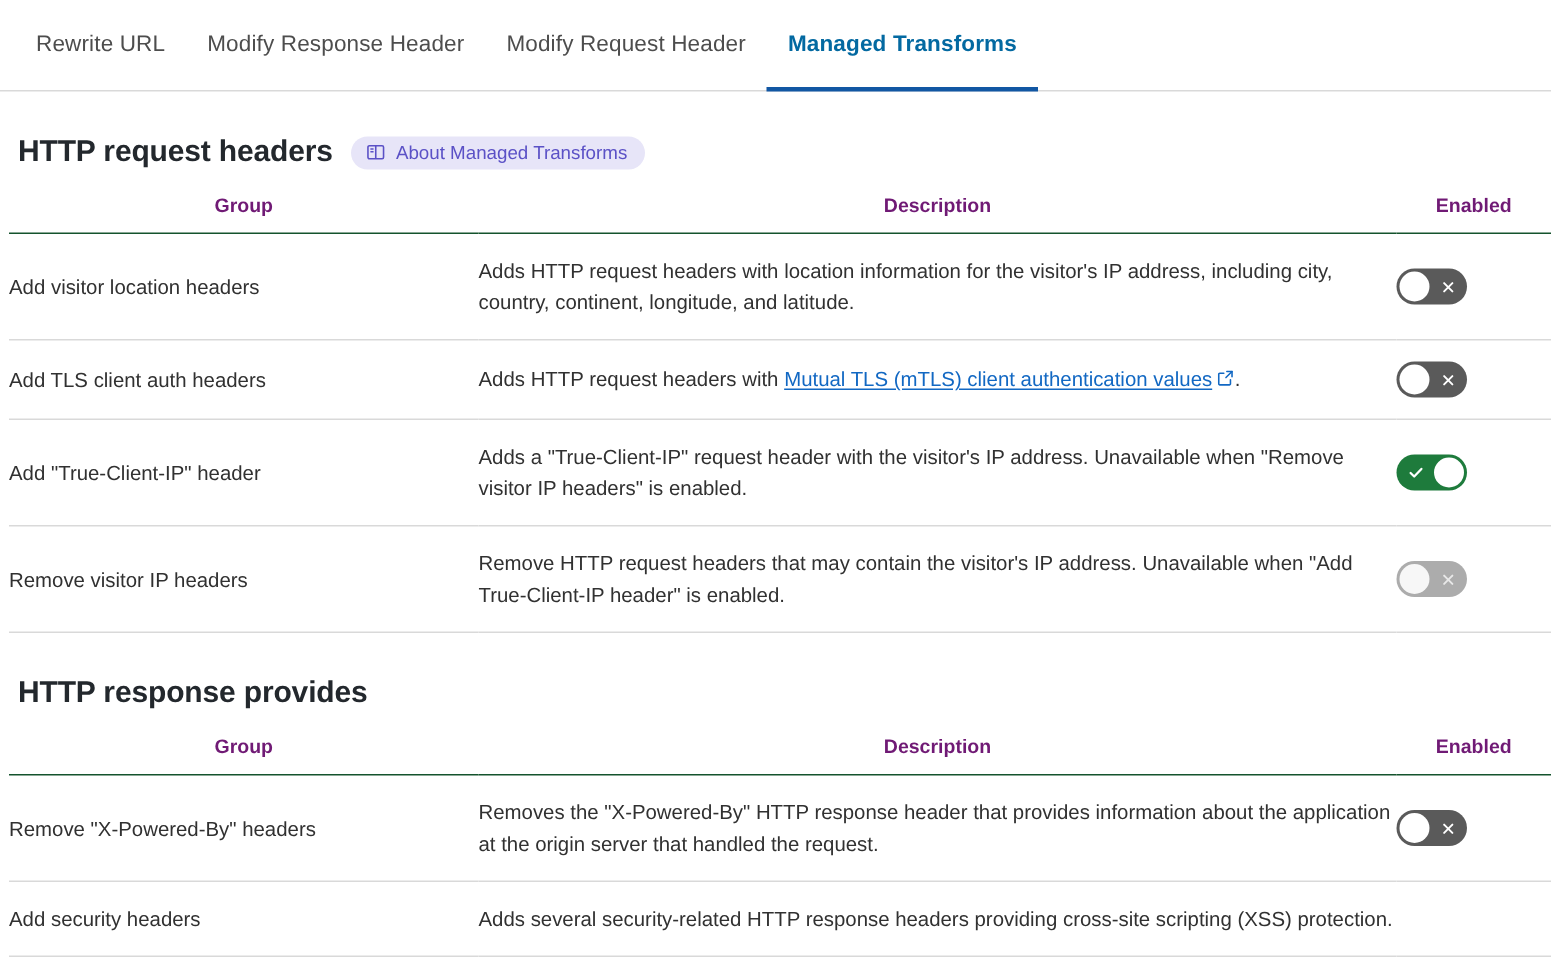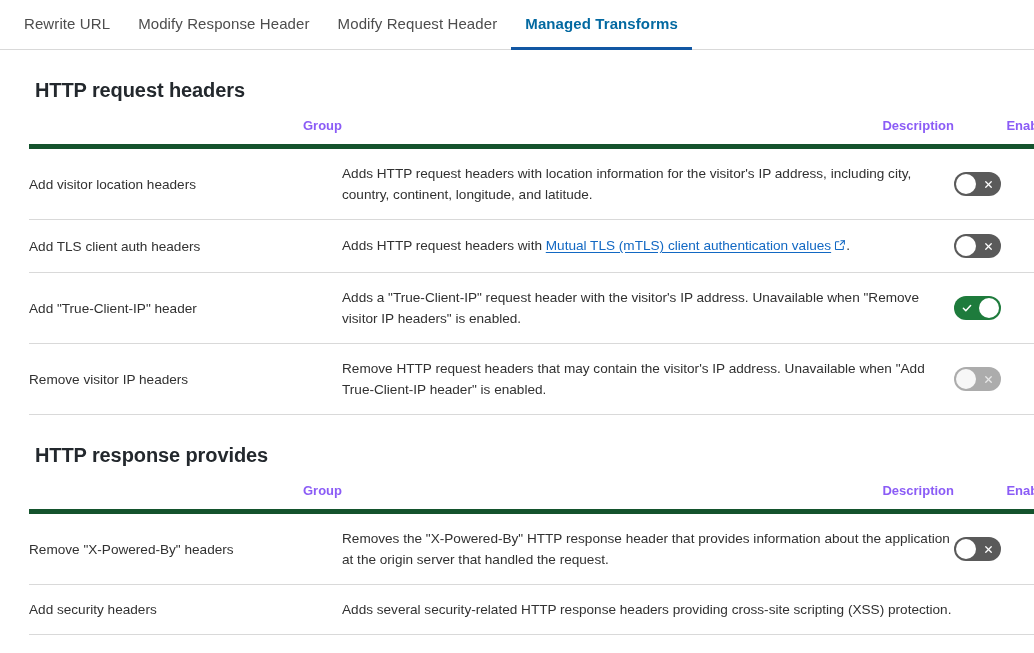--- a/index.html
+++ b/index.html
@@ -8,21 +8,21 @@
     width: 1034px; height: 653px;
     background: #ffffff;
     font-family: "Liberation Sans", sans-serif;
     color: #313131;
     overflow: hidden;
   }
 
   
   .tabbar {
     position: relative;
-    height: 50px;
+    height: 61px;
     display: flex;
     align-items: stretch;
     padding: 0 0 0 10px;
     border-bottom: 1px solid #d9d9d9;
   }
   .tab {
     display: flex;
     align-items: center;
     padding: 0 14px;
     font-size: 15px;
@@ -34,21 +34,21 @@
     margin-bottom: -1px;
   }
   .tab.active {
     color: #0369a1;
     font-weight: 600;
     border-bottom-color: #1257a3;
   }
 
   
   .content { padding: 0 6px; }
-  .section { padding: 0 0 0 0; margin-left: 23px; }
+  .section { padding: 0 0 0 0; }
 
   .section-head {
     display: flex;
     align-items: center;
     gap: 12px;
     margin: 29px 0 0 6px;
   }
   .section-title {
     font-size: 20px;
     font-weight: 700;
@@ -75,26 +75,26 @@
     width: 100%;
     border-collapse: collapse;
     table-layout: fixed;
     margin-top: 16px;
   }
   table.mt col.c-group { width: 313px; }
   table.mt col.c-desc  { width: 612px; }
   table.mt col.c-en    { width: 103px; }
 
   table.mt th {
-    text-align: right;
+    text-align: center;
     font-size: 13px;
     font-weight: 700;
-    color: #8b5cf6;
+    color: #701a75;
     padding: 0 0 11px 0;
-    border-bottom: 5px solid #14532d;
+    border-bottom: 1px solid #14532d;
     vertical-align: bottom;
   }
   th.th-group { padding-left: 8px; }
   th.th-desc  { padding-left: 6px; }
   th.th-en    { padding-left: 28px; }
 
   table.mt td {
     border-bottom: 1px solid #d9d9d9;
     vertical-align: middle;
     padding: 14px 0;
@@ -164,20 +164,31 @@
     <div class="tab">Rewrite URL</div>
     <div class="tab">Modify Response Header</div>
     <div class="tab">Modify Request Header</div>
     <div class="tab active">Managed Transforms</div>
   </div>
 
 <div class="content" id="sections">
     <div class="section">
       <div class="section-head">
         <div class="section-title">HTTP request headers</div>
+        <div class="badge">
+          <span class="bicon">
+            <svg width="13" height="13" viewBox="0 0 16 16" fill="none" stroke="#5b51c6" stroke-width="1.3">
+              <rect x="1.6" y="2.6" width="12.8" height="10.8" rx="1.2"></rect>
+              <line x1="8" y1="2.6" x2="8" y2="13.4"></line>
+              <line x1="3.6" y1="5.4" x2="6.2" y2="5.4"></line>
+              <line x1="3.6" y1="7.6" x2="6.2" y2="7.6"></line>
+            </svg>
+          </span>
+          <span>About Managed Transforms</span>
+        </div>
       </div>
       <table class="mt">
         <colgroup>
           <col class="c-group">
           <col class="c-desc">
           <col class="c-en">
         </colgroup>
         <thead>
           <tr>
             <th class="th-group">Group</th>

